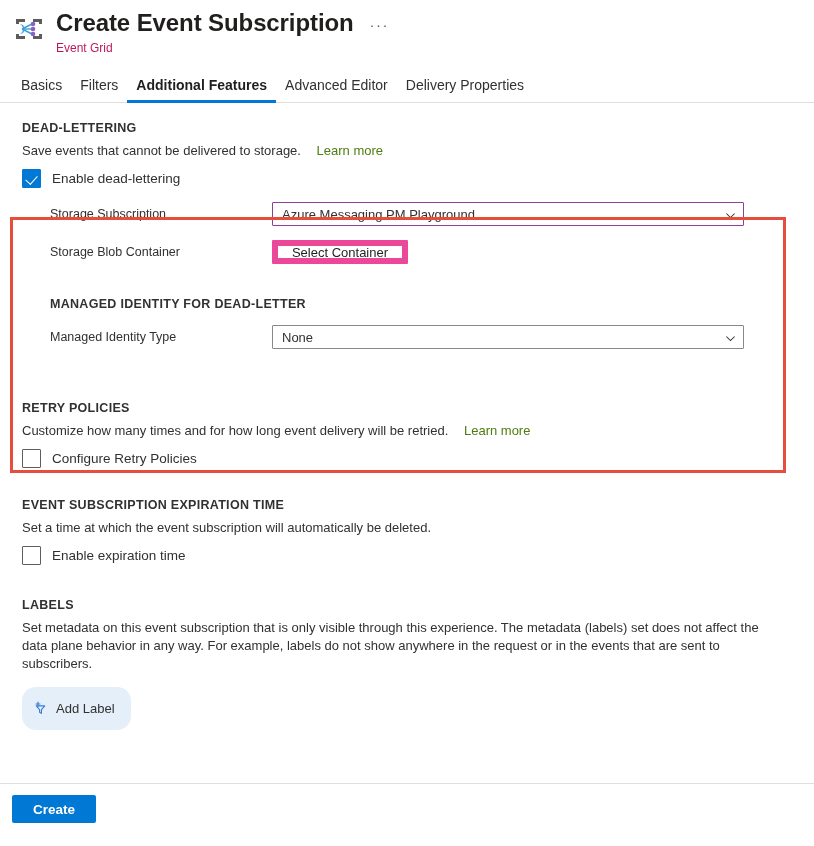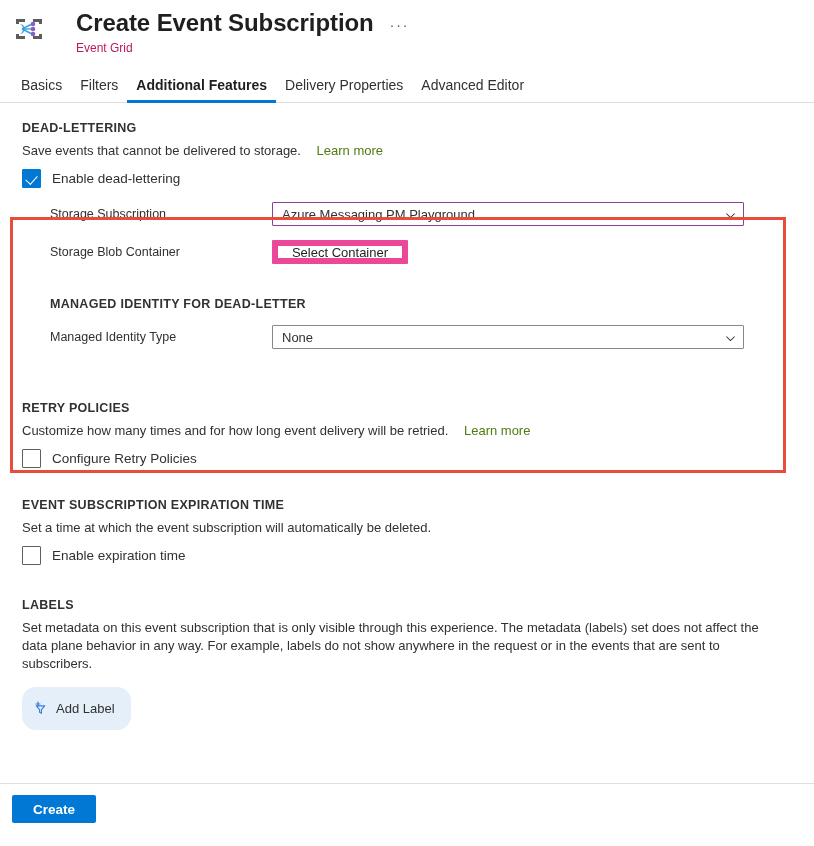--- a/index.html
+++ b/index.html
@@ -31,21 +31,20 @@
   .app-icon {
     width: 34px;
     height: 34px;
     margin-top: 4px;
     margin-right: 10px;
     flex: 0 0 34px;
   }
   .title-block {
     display: flex;
     flex-direction: column;
-    margin-left: 20px;
   }
   .title-line {
     display: flex;
     align-items: baseline;
   }
   .page-title {
     font-size: 24px;
     font-weight: 600;
     line-height: 30px;
     color: #201f1e;
@@ -329,22 +328,22 @@
         <div class="ellipsis-btn">···</div>
       </div>
       <div class="page-subtitle">Event Grid</div>
     </div>
   </div>
 
   <div class="tabs">
     <div class="tab">Basics</div>
     <div class="tab">Filters</div>
     <div class="tab active">Additional Features</div>
+    <div class="tab">Advanced Editor</div>
     <div class="tab">Delivery Properties</div>
-    <div class="tab">Advanced Editor</div>
   </div>
 </div>
 
 <div class="content">
 
   <div class="highlight-box"></div>
 
   <div class="section" style="padding-top:18px;">
     <div class="section-title">DEAD-LETTERING</div>
     <div class="section-desc">

